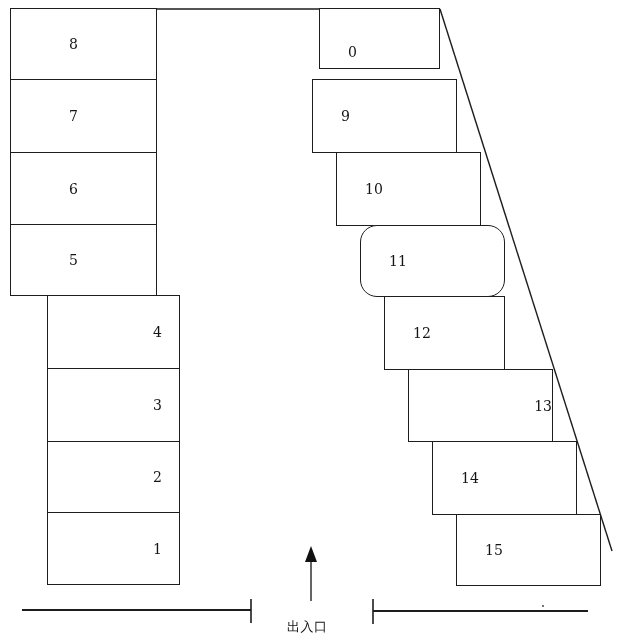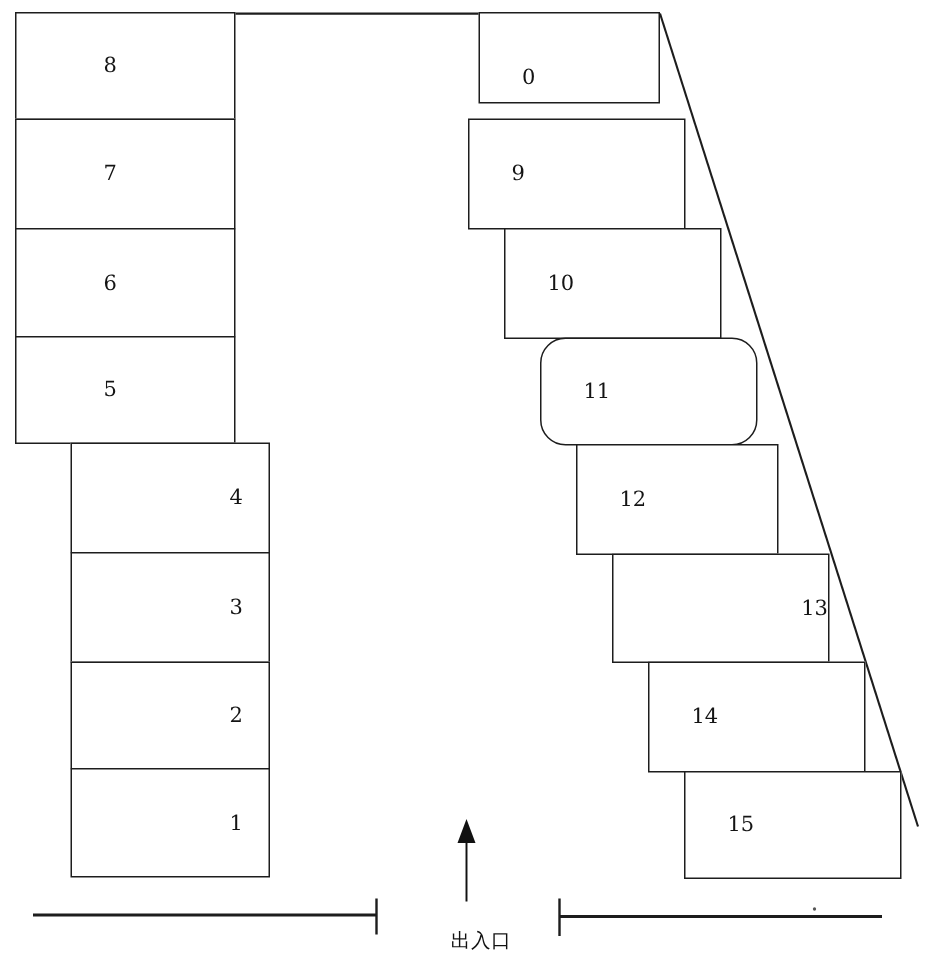--- a/index.html
+++ b/index.html
@@ -51,31 +51,31 @@
   
   .s4  { left: 47px;  top: 295px; width: 133px; height: 74px; }
   .s3  { left: 47px;  top: 368px; width: 133px; height: 74px; }
   .s2  { left: 47px;  top: 441px; width: 133px; height: 72px; }
   .s1  { left: 47px;  top: 512px; width: 133px; height: 73px; }
   
   .s0  { left: 319px; top: 8px;   width: 121px; height: 61px; }
   .s9  { left: 312px; top: 79px;  width: 145px; height: 74px; }
   .s10 { left: 336px; top: 152px; width: 145px; height: 74px; }
   .s11 { left: 360px; top: 225px; width: 145px; height: 72px; border-radius: 17px; }
-  .s12 { left: 384px; top: 296px; width: 135px; height: 74px; }
+  .s12 { left: 384px; top: 296px; width: 121px; height: 74px; }
   .s13 { left: 408px; top: 369px; width: 145px; height: 73px; justify-content: flex-end; }
   .s14 { left: 432px; top: 441px; width: 145px; height: 74px; }
   .s15 { left: 456px; top: 514px; width: 145px; height: 72px; }
 
   .entrance-label {
     position: absolute;
     left: 287px;
     top: 618px;
     width: 54px;
-    text-align: right;
+    text-align: left;
     font-size: 13px;
     color: #111111;
     letter-spacing: 0.5px;
     font-family: "DejaVu Sans", "Liberation Sans", sans-serif;
   }
 </style>
 </head>
 <body>
 
 <div class="stage">

